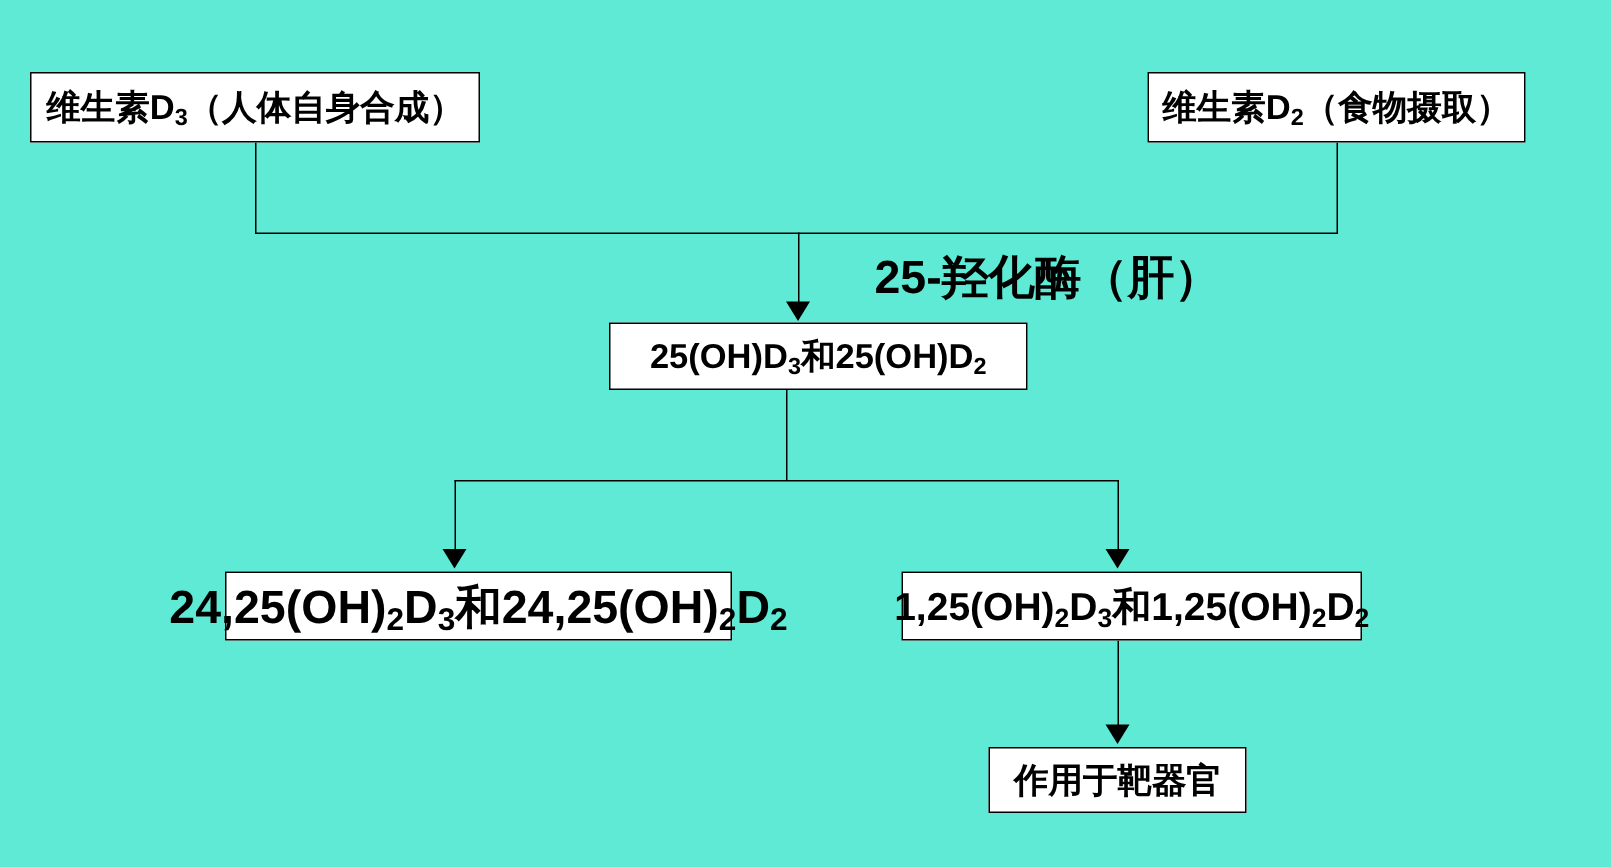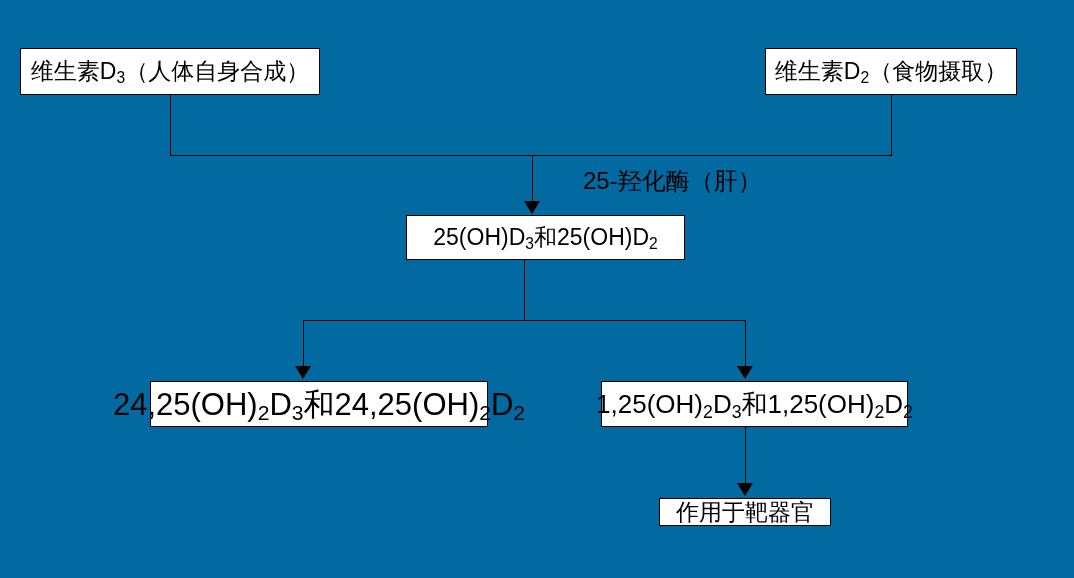--- a/index.html
+++ b/index.html
@@ -66,23 +66,23 @@
     border-top: 13px solid #000000;
     z-index: 2;
   }
 
   
   #node-d3      { left: 20px;  top: 48px;  width: 300px; height: 47px;  font-size: 23px; }
   #node-d2      { left: 765px; top: 48px;  width: 252px; height: 47px;  font-size: 23px; }
   #node-25oh    { left: 406px; top: 215px; width: 279px; height: 45px;  font-size: 23px; text-align: center; }
   #node-2425    { left: 150px; top: 381px; width: 338px; height: 46px;  font-size: 31px; }
   #node-125     { left: 601px; top: 381px; width: 307px; height: 46px;  font-size: 26px; }
-  #node-target  { left: 659px; top: 498px; width: 172px; height: 28px;  font-size: 23px; }
+  #node-target  { left: 659px; top: 498px; width: 172px; height: 44px;  font-size: 23px; }
 
-  #edge-label-hydroxylase { left: 583px; top: 169px; font-size: 24px; }
+  #edge-label-hydroxylase { left: 583px; top: 169px; font-size: 31px; }
 
   
   
   #conn-d3-down   { left: 170px; top: 95px;  height: 61px; }
   
   #conn-d2-down   { left: 891px; top: 95px;  height: 61px; }
   
   #conn-merge-bar { left: 170px; top: 155px; width: 722px; }
   
   #conn-merge-down{ left: 532px; top: 155px; height: 48px; }
@@ -99,21 +99,21 @@
   #conn-right-down{ left: 745px; top: 320px; height: 48px; }
   #arrow-into-125 { left: 737px; top: 366px; }
 
   
   #conn-target-down { left: 745px; top: 427px; height: 58px; }
   #arrow-into-target{ left: 737px; top: 483px; }
 </style>
 </head>
 <body>
 
-<div id="canvas" style="background: #0369a1;">
+<div id="canvas" style="background: #5eead4; font-weight: bold;">
 
   <div class="node" id="node-d3">
     <span class="node-label">维生素D<sub>3</sub>（人体自身合成）</span>
   </div>
 
   <div class="node" id="node-d2">
     <span class="node-label">维生素D<sub>2</sub>（食物摄取）</span>
   </div>
 
   <div class="node" id="node-25oh">

